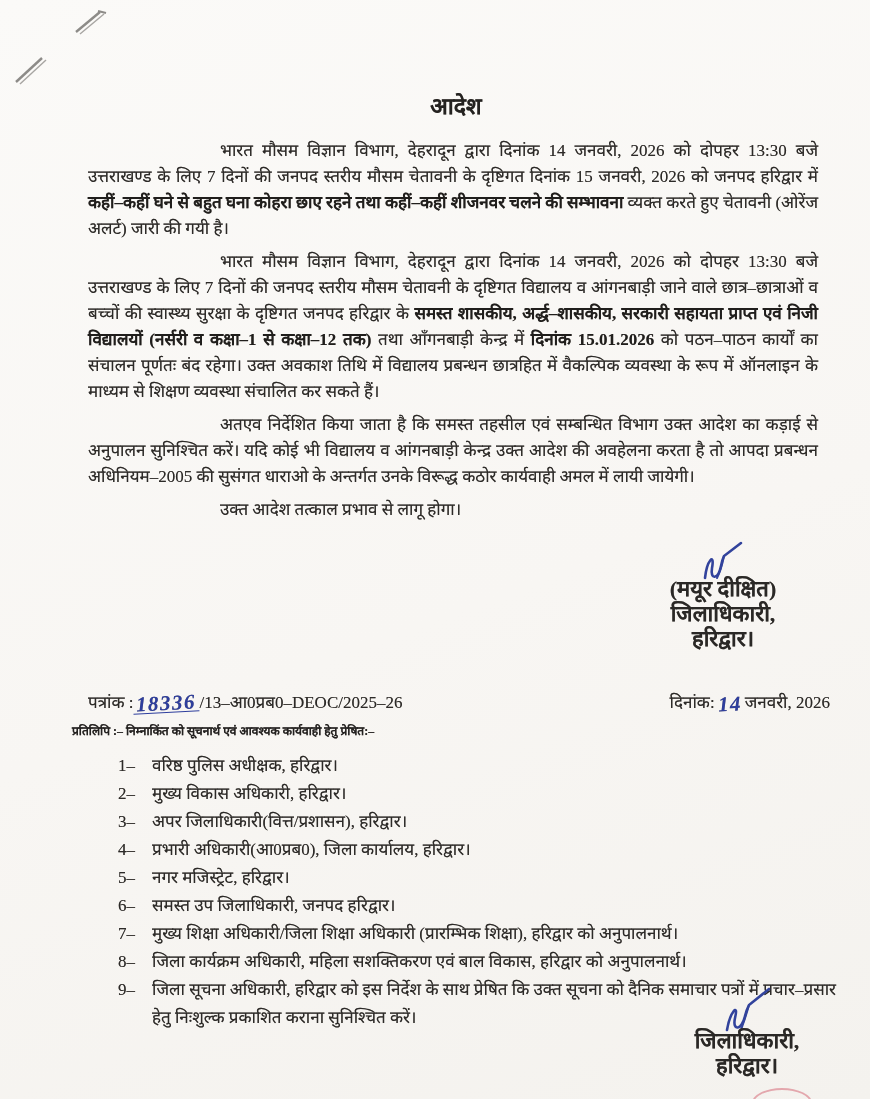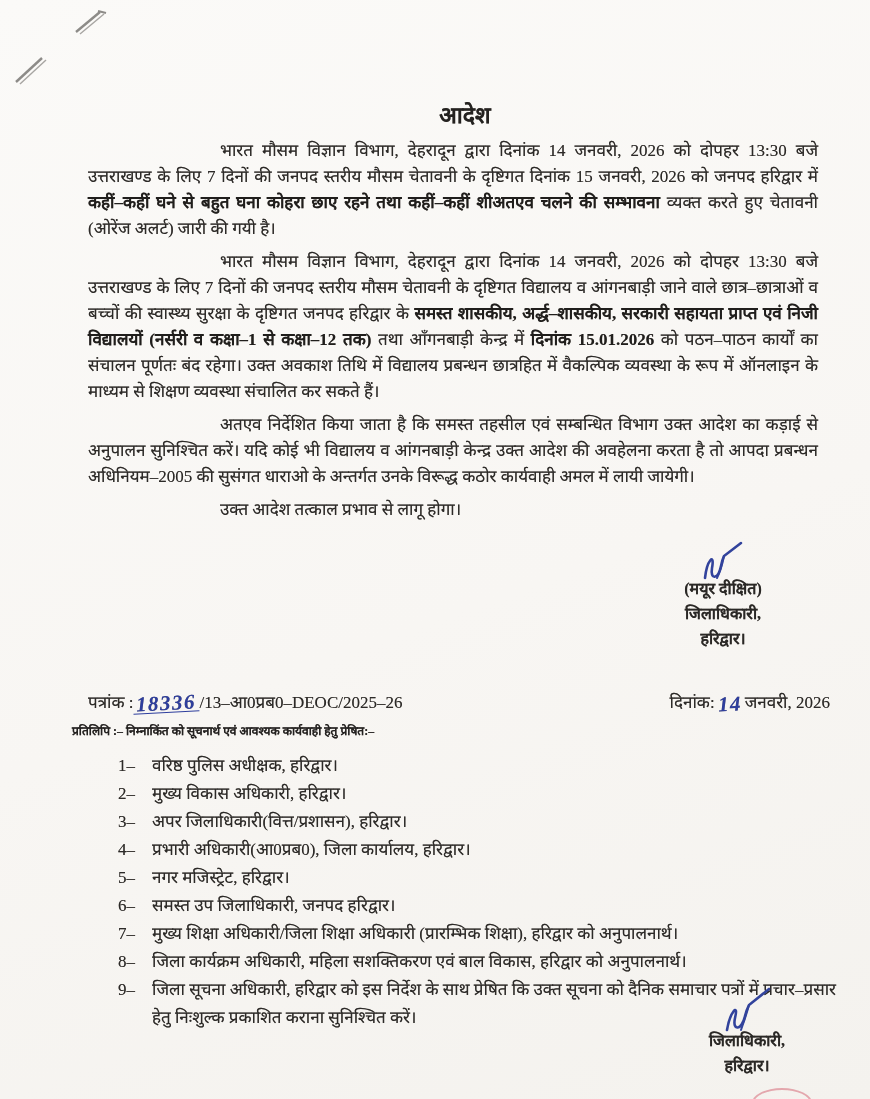--- a/index.html
+++ b/index.html
@@ -8,32 +8,32 @@
     width:870px;height:1099px;
     margin:0 auto;
     background:linear-gradient(160deg,#fbfaf8 0%,#f8f6f3 55%,#f4f2ee 100%);
     overflow:hidden;
     font-family:"Liberation Serif","DejaVu Serif",serif;
     color:#2c2a28;
   }
   .soft{text-shadow:0 0 .5px rgba(70,62,55,.55);}
   .title{
     position:absolute;top:86px;left:88px;width:730px;
-    margin:12px;text-align:center;
+    margin:3px;text-align:center;
     font-size:23px;font-weight:700;color:#242220;
   }
   .content{
     position:absolute;top:138px;left:88px;width:730px;
     font-size:17px;line-height:26px;text-align:justify;
   }
   .content p{margin:0 0 7px;text-indent:132px;}
   .content b{font-weight:700;color:#201e1c;}
   .sign-block{
     position:absolute;text-align:center;
-    font-size:16px;line-height:25px;font-weight:600;color:#2a2826;
+    font-size:22px;line-height:25px;font-weight:600;color:#2a2826;
   }
   .sign-top{top:540px;left:628px;width:190px;}
   .sign-bottom{top:986px;left:652px;width:190px;}
   .sig-svg{display:block;margin:0 auto -8px;}
   .office-heading{
     position:absolute;top:650px;left:88px;width:730px;
     text-align:center;font-size:19px;font-weight:700;color:#232120;
   }
   .ref-row{
     position:absolute;top:690px;left:88px;width:742px;
@@ -76,21 +76,21 @@
     <line x1="76" y1="32" x2="100" y2="12" stroke="#8d8b88" stroke-width="2.4"></line>
     <line x1="80" y1="34" x2="104" y2="14" stroke="#a7a5a2" stroke-width="1.4"></line>
     <line x1="98" y1="11" x2="106" y2="13" stroke="#8d8b88" stroke-width="2"></line>
     <line x1="16" y1="82" x2="42" y2="58" stroke="#8d8b88" stroke-width="2.4"></line>
     <line x1="20" y1="84" x2="46" y2="60" stroke="#a7a5a2" stroke-width="1.4"></line>
   </svg>
 
   <h1 class="title">आदेश</h1>
 
   <div class="content" id="paragraphs">
-      <p><span>भारत मौसम विज्ञान विभाग, देहरादून द्वारा दिनांक 14 जनवरी, 2026 को दोपहर 13:30 बजे उत्तराखण्ड के लिए 7 दिनों की जनपद स्तरीय मौसम चेतावनी के दृष्टिगत दिनांक 15 जनवरी, 2026 को जनपद हरिद्वार में </span><b>कहीं–कहीं घने से बहुत घना कोहरा छाए रहने तथा कहीं–कहीं शीअतएव चलने की सम्भावना</b><span> व्यक्त करते हुए चेतावनी (ओरेंज अलर्ट) जारी की गयी है।</span></p>
+      <p><span>भारत मौसम विज्ञान विभाग, देहरादून द्वारा दिनांक 14 जनवरी, 2026 को दोपहर 13:30 बजे उत्तराखण्ड के लिए 7 दिनों की जनपद स्तरीय मौसम चेतावनी के दृष्टिगत दिनांक 15 जनवरी, 2026 को जनपद हरिद्वार में </span><b>कहीं–कहीं घने से बहुत घना कोहरा छाए रहने तथा कहीं–कहीं शीजनवर चलने की सम्भावना</b><span> व्यक्त करते हुए चेतावनी (ओरेंज अलर्ट) जारी की गयी है।</span></p>
       <p><span>भारत मौसम विज्ञान विभाग, देहरादून द्वारा दिनांक 14 जनवरी, 2026 को दोपहर 13:30 बजे उत्तराखण्ड के लिए 7 दिनों की जनपद स्तरीय मौसम चेतावनी के दृष्टिगत विद्यालय व आंगनबाड़ी जाने वाले छात्र–छात्राओं व बच्चों की स्वास्थ्य सुरक्षा के दृष्टिगत जनपद हरिद्वार के </span><b>समस्त शासकीय, अर्द्ध–शासकीय, सरकारी सहायता प्राप्त एवं निजी विद्यालयों (नर्सरी व कक्षा–1 से कक्षा–12 तक)</b><span> तथा ऑंगनबाड़ी केन्द्र में </span><b>दिनांक 15.01.2026</b><span> को पठन–पाठन कार्यों का संचालन पूर्णतः बंद रहेगा। उक्त अवकाश तिथि में विद्यालय प्रबन्धन छात्रहित में वैकल्पिक व्यवस्था के रूप में ऑनलाइन के माध्यम से शिक्षण व्यवस्था संचालित कर सकते हैं।</span></p>
       <p><span>अतएव निर्देशित किया जाता है कि समस्त तहसील एवं सम्बन्धित विभाग उक्त आदेश का कड़ाई से अनुपालन सुनिश्चित करें। यदि कोई भी विद्यालय व आंगनबाड़ी केन्द्र उक्त आदेश की अवहेलना करता है तो आपदा प्रबन्धन अधिनियम–2005 की सुसंगत धाराओ के अन्तर्गत उनके विरूद्ध कठोर कार्यवाही अमल में लायी जायेगी।</span></p>
       <p><span>उक्त आदेश तत्काल प्रभाव से लागू होगा।</span></p>
     </div>
 
   <div class="sign-block sign-top">
     <svg class="sig-svg" width="56" height="44" viewBox="0 0 56 44">
       <path d="M10 38 C12 20 20 12 17 28 C15 40 23 40 26 26 C27 21 28 18 29 16 L46 3" fill="none" stroke="#32439c" stroke-width="2.6" stroke-linecap="round"></path>
       <path d="M29 16 C27 26 24 34 22 38" fill="none" stroke="#32439c" stroke-width="2" stroke-linecap="round"></path>
     </svg>

